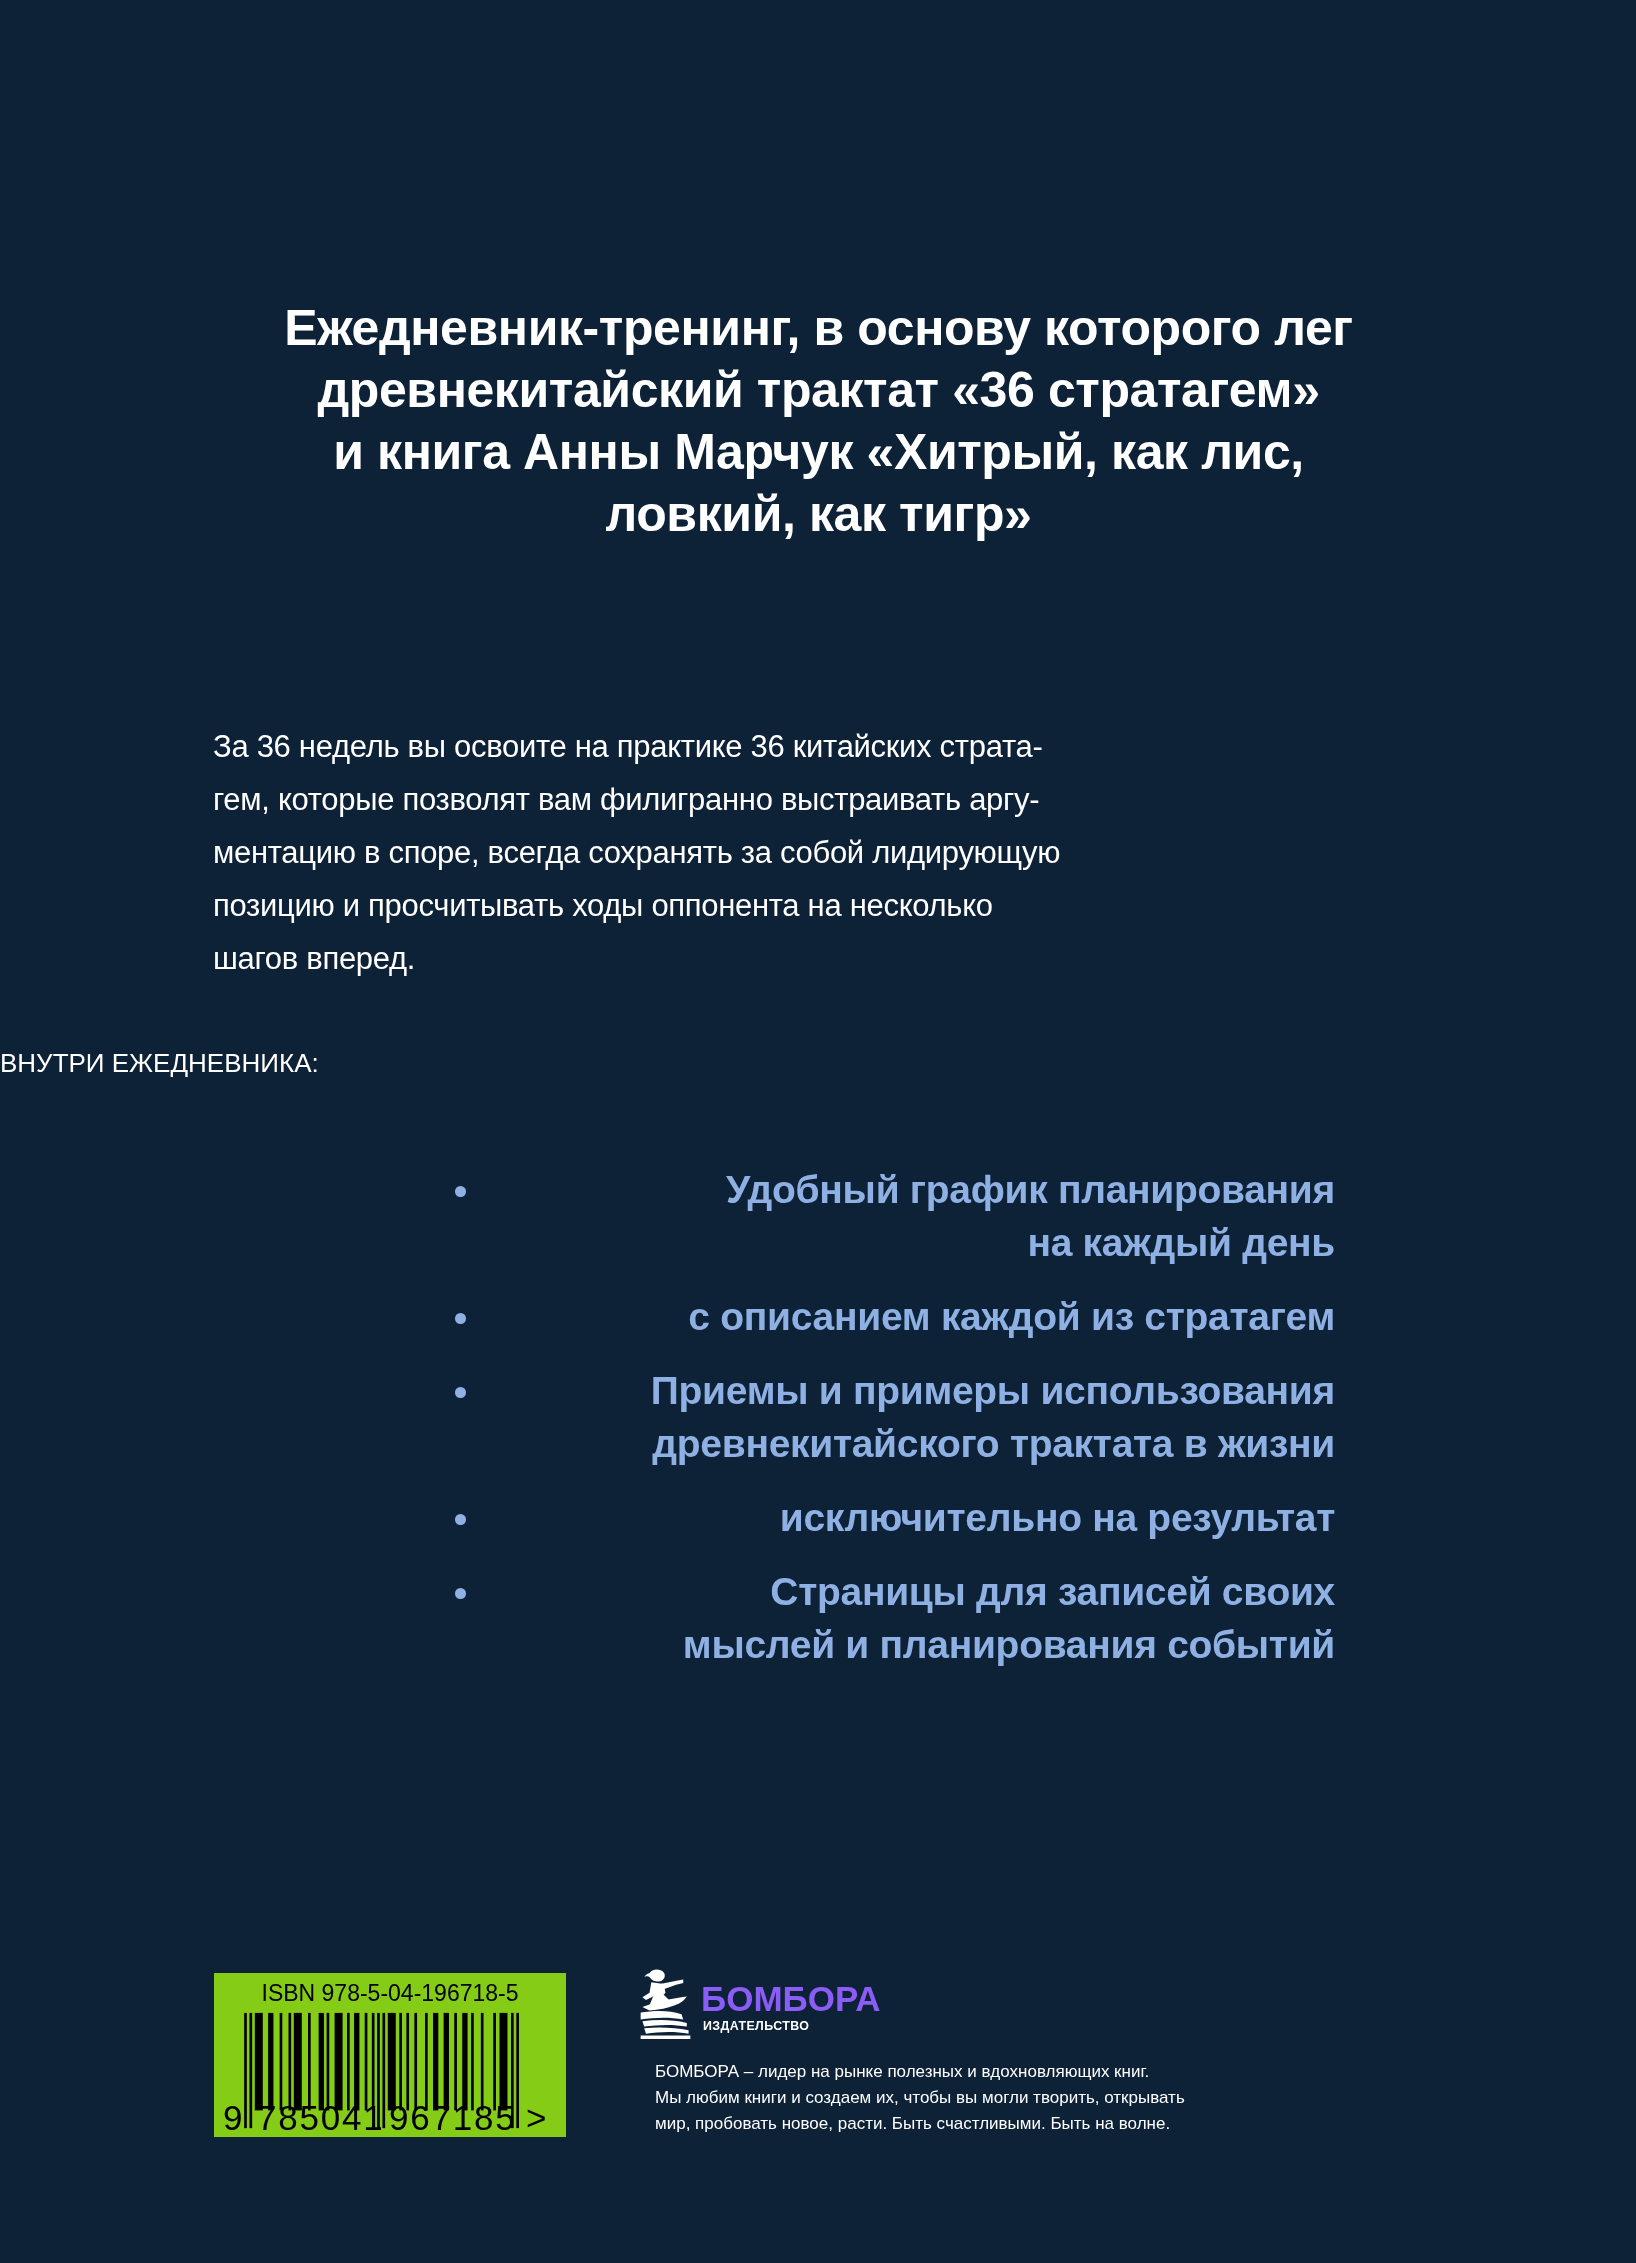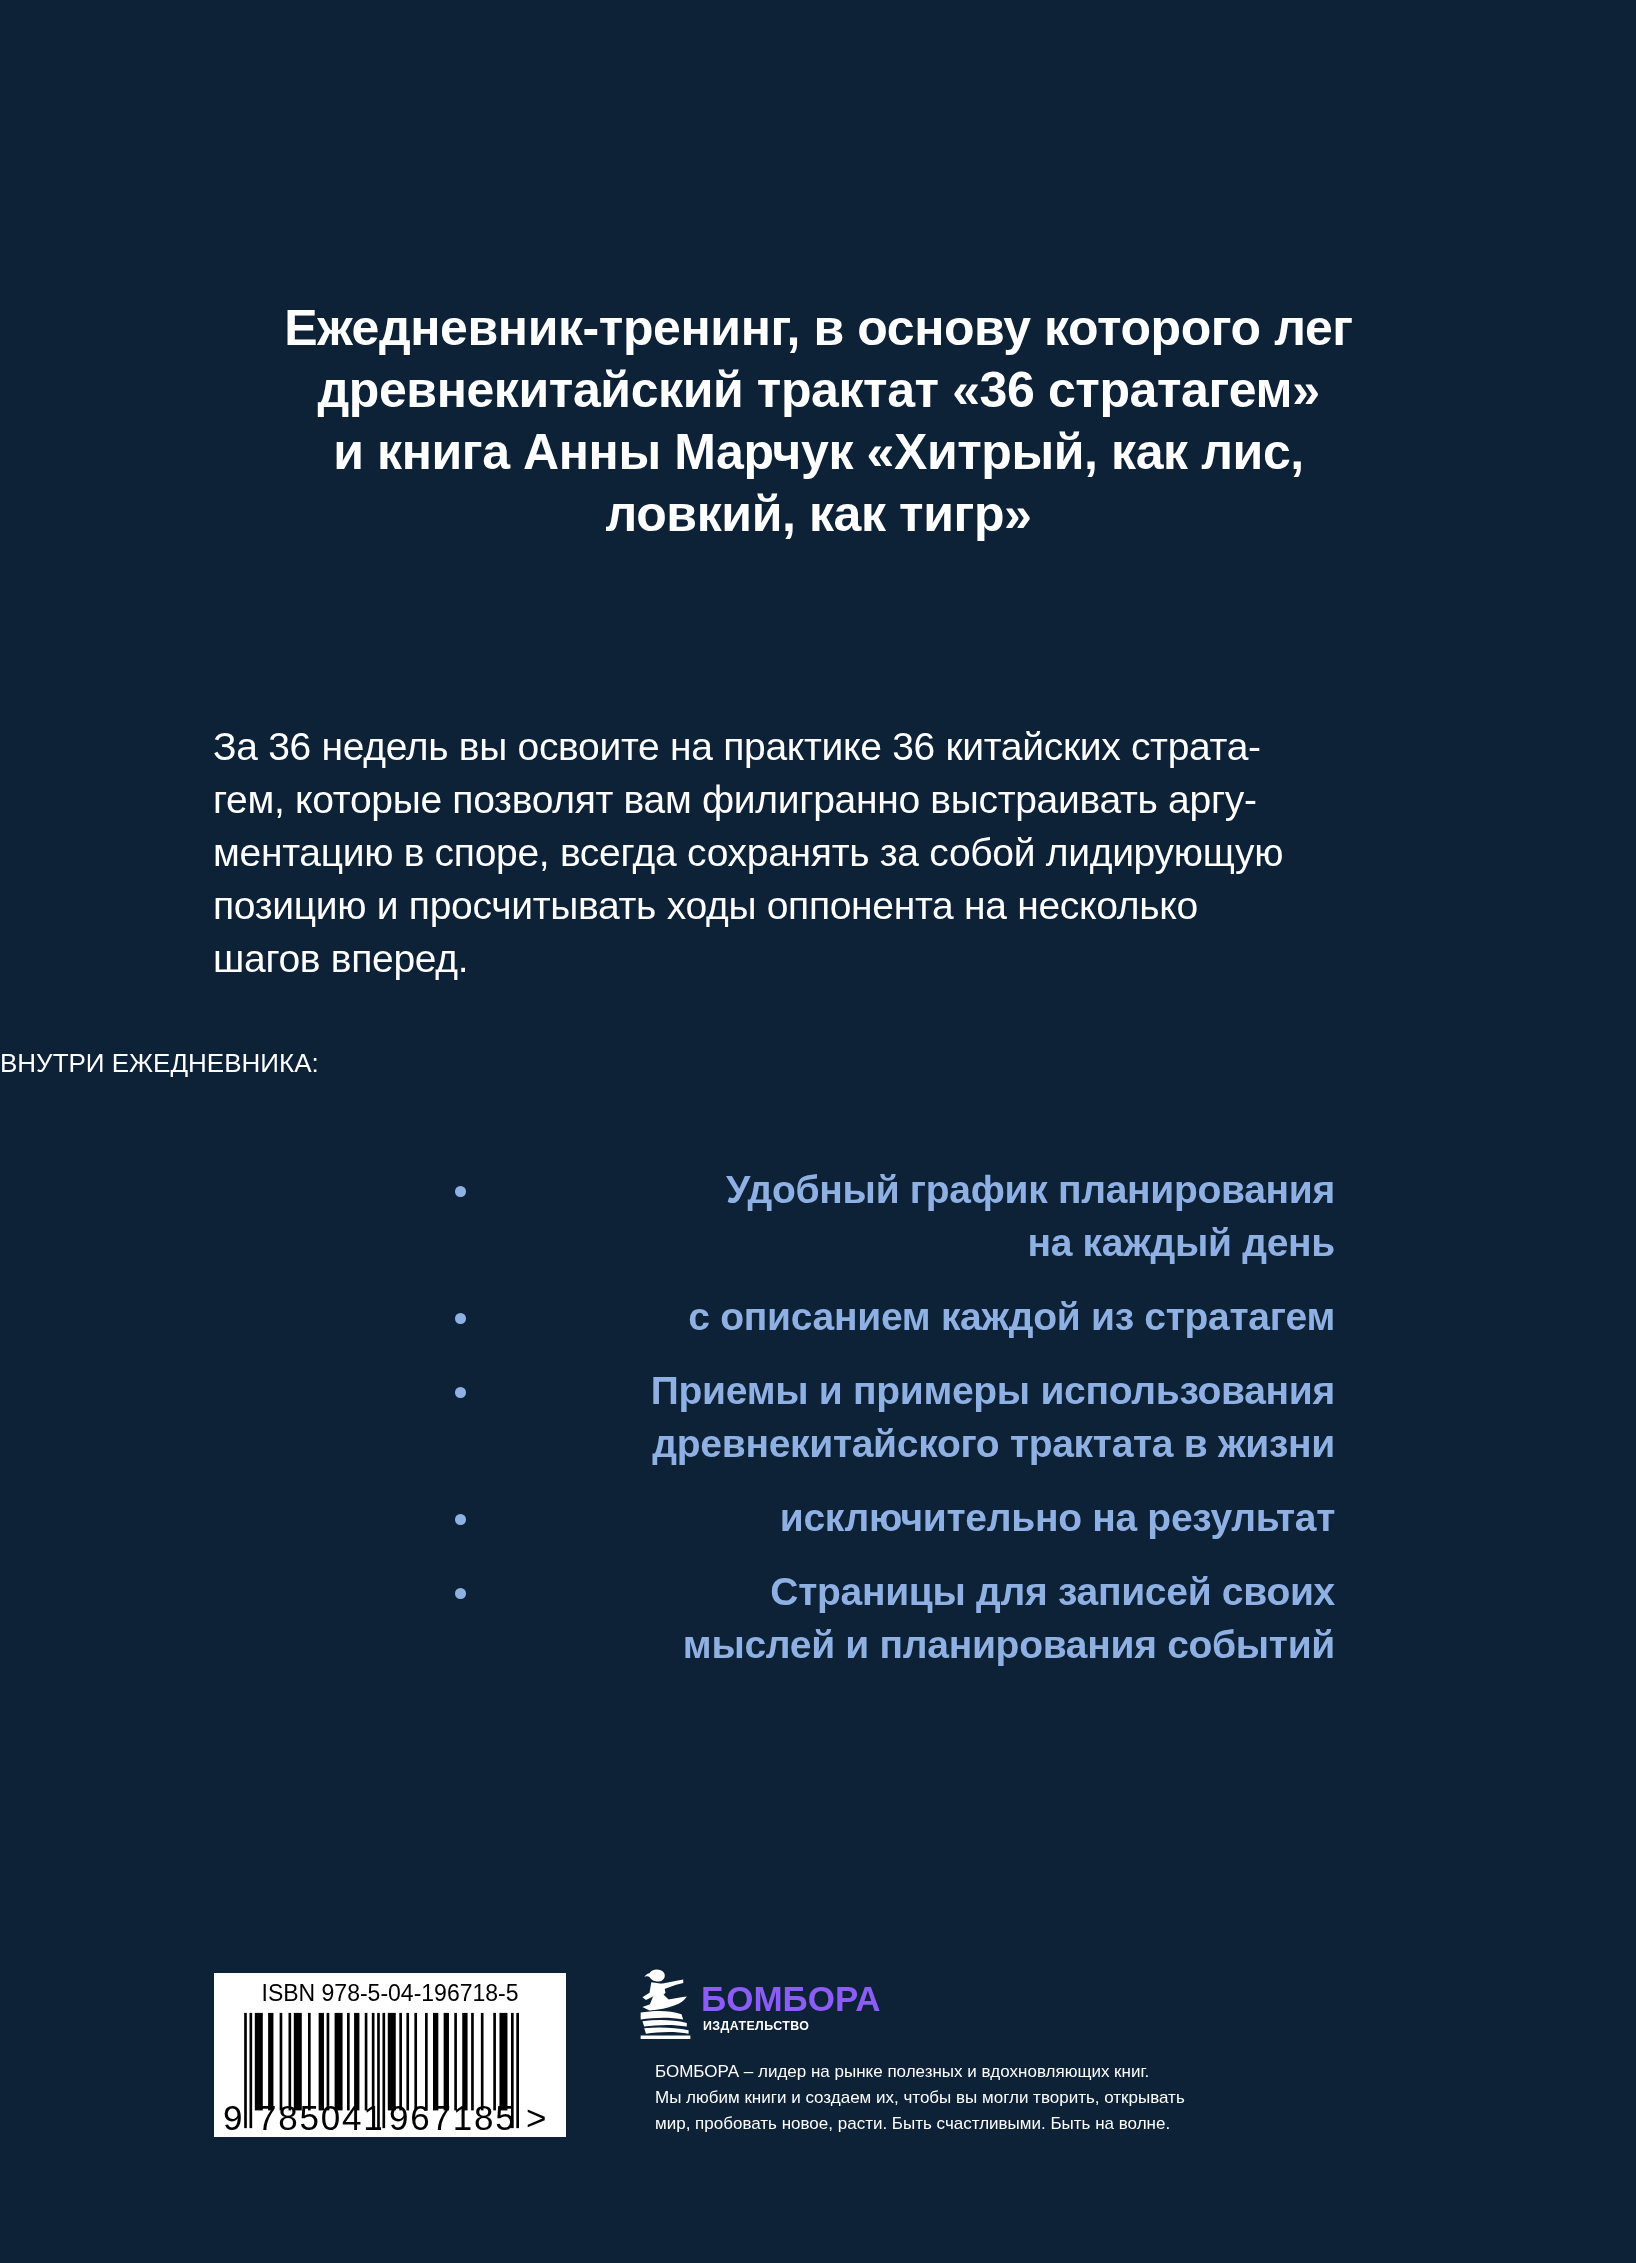--- a/index.html
+++ b/index.html
@@ -26,21 +26,21 @@
       line-height: 62px;
       color: #ffffff;
       letter-spacing: -0.4px;
     }
     .headline .line { display: block; }
     .intro {
       position: absolute;
       left: 213px;
       top: 720px;
       width: 1224px;
-      font-size: 39px;
+      font-size: 31px;
       line-height: 53px;
       color: #ffffff;
       letter-spacing: -0.3px;
     }
     .intro .line { display: block; white-space: nowrap; }
     .section-title {
       position: absolute;
       left: 0;
       top: 1037px;
       width: 1344px;
@@ -80,21 +80,21 @@
       background: #8fb0e2;
     }
     .feature .line { display: block; white-space: nowrap; }
 
     .barcode-box {
       position: absolute;
       left: 214px;
       top: 1973px;
       width: 352px;
       height: 164px;
-      background: #ffffff;
+      background: #84cc16;
       color: #000000;
     }
     .isbn-label {
       position: absolute;
       left: 0;
       top: 7px;
       width: 100%;
       text-align: center;
       font-family: "Liberation Sans", sans-serif;
       font-size: 23px;

